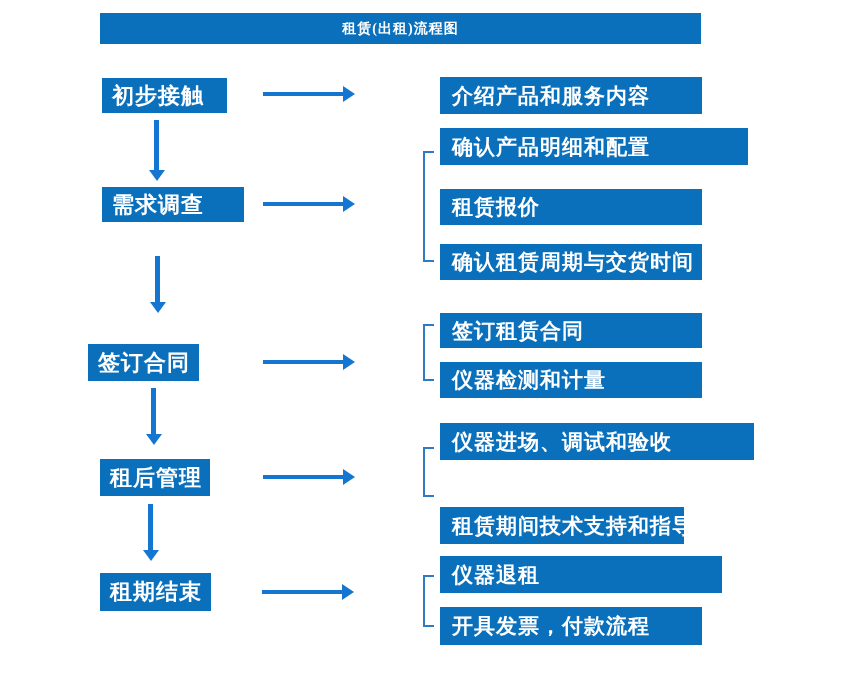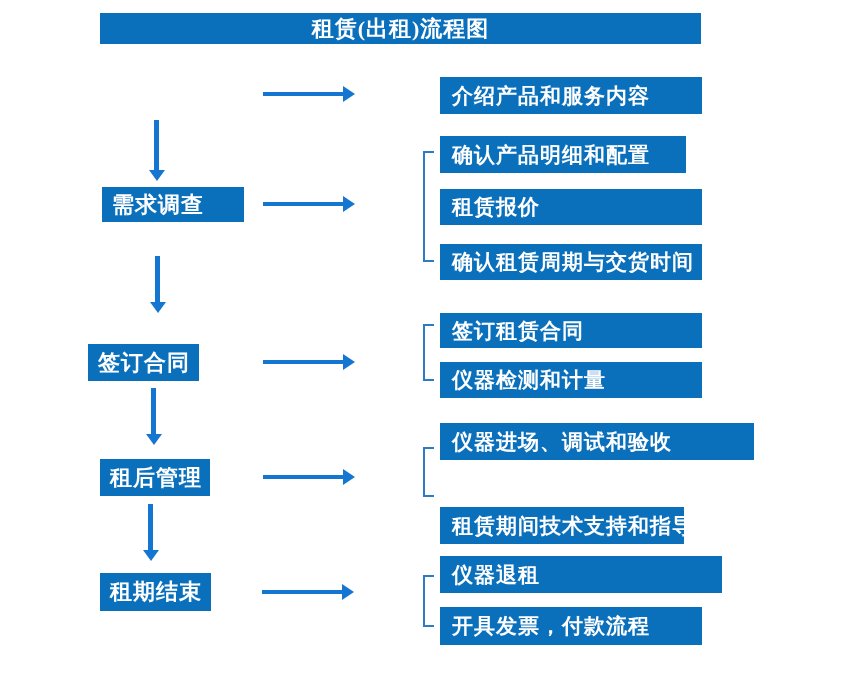--- a/index.html
+++ b/index.html
@@ -20,21 +20,21 @@
   }
   .title-bar {
     position: absolute;
     left: 100px; top: 13px;
     width: 601px; height: 31px;
     background: var(--box);
     display: flex; align-items: center; justify-content: center;
   }
   .title-bar span {
     color: var(--text-color);
-    font-size: 22px;
+    font-size: 14px;
     font-weight: bold;
     letter-spacing: 1px;
     white-space: nowrap;
   }
   .node {
     position: absolute;
     background: var(--box);
     color: var(--text-color);
     font-weight: bold;
     display: flex;
@@ -80,27 +80,28 @@
 </style>
 </head>
 <body>
 
 <div class="canvas">
 
   <div class="title-bar">
     <span>租赁(出租)流程图</span>
   </div>
 
+  <div class="node left" style="left:102px; top:78px;  width:125px; height:35px;">初步接触</div>
   <div class="node left" style="left:102px; top:187px; width:142px; height:35px;">需求调查</div>
   <div class="node left" style="left:88px; top:344px; width:111px; height:37px;">签订合同</div>
   <div class="node left" style="left:100px; top:459px; width:110px; height:37px;">租后管理</div>
   <div class="node left" style="left:100px; top:573px; width:111px; height:38px;">租期结束</div>
 
   <div class="node right" style="left:440px; top:77px;  width:262px; height:37px;">介绍产品和服务内容</div>
-  <div class="node right" style="left:440px; top:136px; width:246px; height:37px;">确认产品明细和配置</div>
+  <div class="node right" style="left:440px; top:128px; width:308px; height:37px;">确认产品明细和配置</div>
   <div class="node right" style="left:440px; top:189px; width:262px; height:36px;">租赁报价</div>
   <div class="node right" style="left:440px; top:244px; width:262px; height:36px;text-align:right;">确认租赁周期与交货时间</div>
   <div class="node right" style="left:440px; top:313px; width:262px; height:35px;">签订租赁合同</div>
   <div class="node right" style="left:440px; top:362px; width:262px; height:36px;">仪器检测和计量</div>
   <div class="node right" style="left:440px; top:423px; width:314px; height:37px;">仪器进场、调试和验收</div>
   <div class="node right" style="left:440px; top:493px; width:244px; height:37px;margin-top:14px;">租赁期间技术支持和指导</div>
   <div class="node right" style="left:440px; top:556px; width:282px; height:37px;">仪器退租</div>
   <div class="node right" style="left:440px; top:607px; width:262px; height:38px;">开具发票，付款流程</div>
 
   <div class="h-arrow" style="left:263px; top:86px;  width:92px;"></div>

